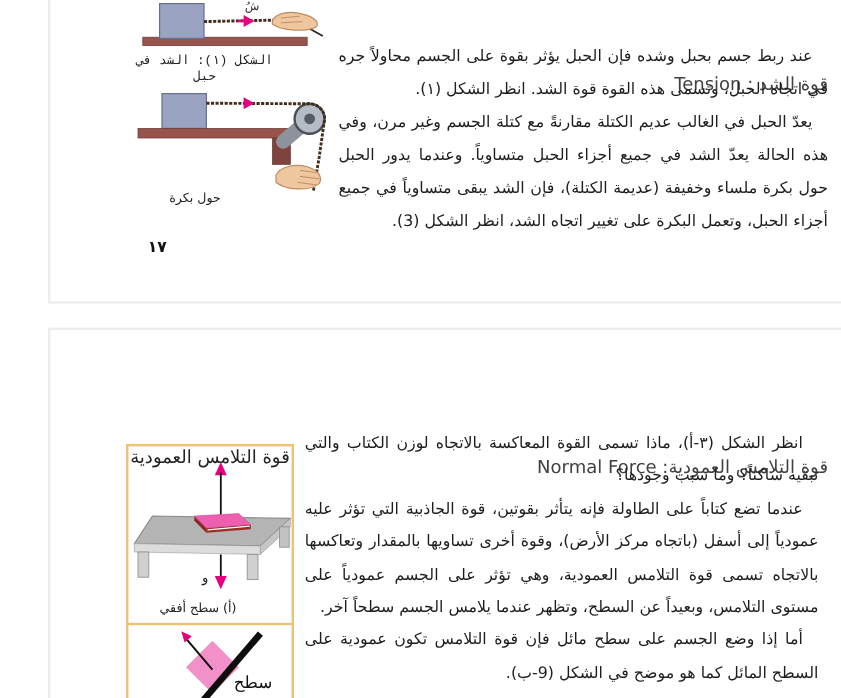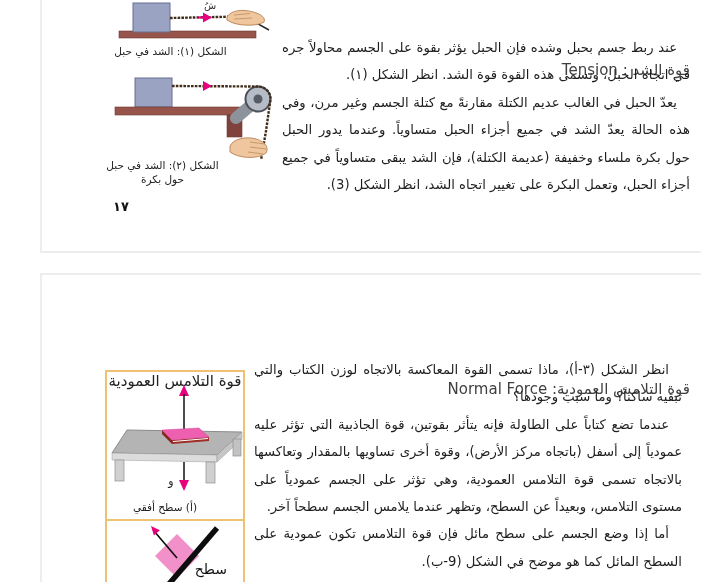--- a/index.html
+++ b/index.html
@@ -11,23 +11,23 @@
   #card1{left:40px;top:-10px;width:678px;height:263px;}
   #card2{left:40px;top:273px;width:678px;height:330px;}
   .heading{position:absolute;right:11px;direction:rtl;color:#404040;font-weight:normal;font-size:15px;white-space:nowrap;margin-top:48px;}
   #heading1{top:13px;}
   #heading2{top:332px;padding-left:10px;}
   .body-text{position:absolute;direction:rtl;text-align:justify;font-size:13.2px;line-height:27.4px;color:#1d1d1d;}
   #text1{top:34px;left:282px;right:11px;}
   #text2{top:356px;left:254px;right:19px;}
   .body-text p{margin:0;text-indent:13px;}
   .fig-caption{position:absolute;direction:rtl;text-align:center;font-size:10.5px;line-height:13.5px;color:#222;}
-  #fig1-caption{left:103px;top:45px;width:135px;}
+  #fig1-caption{left:103px;top:45px;width:135px;font-family:Liberation Mono, monospace;}
   #fig2-caption{left:95px;top:159px;width:135px;}
-  #page-number{position:absolute;left:103px;top:199px;width:36px;text-align:center;font-weight:bold;font-size:13px;color:#111;}
+  #page-number{position:absolute;left:103px;top:199px;width:36px;text-align:right;font-weight:bold;font-size:13px;color:#111;}
   #tension-symbol{position:absolute;left:200px;top:0px;width:20px;text-align:center;font-size:10px;color:#333;direction:rtl;}
   .figure{position:absolute;}
   #figure-box{position:absolute;left:105px;top:370px;width:140px;height:232px;border:2px solid #f0c173;box-sizing:border-box;background:#fff;}
   #figure-box-divider{position:absolute;left:105px;top:519px;width:140px;height:2px;background:#f0c173;}
   #normal-force-label{position:absolute;left:107px;top:372px;width:136px;text-align:center;direction:rtl;font-size:15px;color:#222;}
   #weight-label{position:absolute;left:163px;top:475px;width:16px;text-align:center;direction:rtl;font-size:11px;color:#222;}
   #panel-a-caption{left:107px;top:501px;width:116px;}
   #surface-label{position:absolute;left:183px;top:561px;width:44px;direction:rtl;font-size:14px;color:#111;}
 </style>
 </head>
@@ -68,21 +68,20 @@
     <circle cx="158" cy="23" r="12.5" fill="#b6bcc6" stroke="#4a4f58" stroke-width="2"></circle>
     <circle cx="158" cy="23" r="4.5" fill="#555c66"></circle>
     <path d="M72,10 L158,10.5 A12.5,12.5 0 0 1 170.5,23 L166,55 L161,84" fill="none" stroke="#402c18" stroke-width="2.4" stroke-dasharray="2.6 1.2"></path>
     <polygon points="103,5 112,10 103,15" fill="#e6007e"></polygon>
     <path d="M130,70 C133,63 146,60 156,63 C166,66 169,72 166,77 C157,84 138,82 130,76 Z" fill="#eec79e" stroke="#c08a5f" stroke-width="1"></path>
     <line x1="150" y1="66" x2="165" y2="68" stroke="#c08a5f" stroke-width="0.8"></line>
     <line x1="150" y1="71" x2="166" y2="73" stroke="#c08a5f" stroke-width="0.8"></line>
     <line x1="148" y1="76" x2="163" y2="78" stroke="#c08a5f" stroke-width="0.8"></line>
   </svg>
   <div class="fig-caption" id="fig2-caption">
-    <div>الشكل (٢): الشد في حبل</div>
     <div>حول بكرة</div>
   </div>
 
   <div id="page-number">١٧</div>
 
   <div class="heading" id="heading2">قوة التلامس العمودية: Normal Force</div>
 
   <div class="body-text" id="text2">
     <p>انظر الشكل (٣-أ)، ماذا تسمى القوة المعاكسة بالاتجاه لوزن الكتاب والتي تبقيه ساكناً؟ وما سبب وجودها؟</p>
     <p>عندما تضع كتاباً على الطاولة فإنه يتأثر بقوتين، قوة الجاذبية التي تؤثر عليه عمودياً إلى أسفل (باتجاه مركز الأرض)، وقوة أخرى تساويها بالمقدار وتعاكسها بالاتجاه تسمى قوة التلامس العمودية، وهي تؤثر على الجسم عمودياً على مستوى التلامس، وبعيداً عن السطح، وتظهر عندما يلامس الجسم سطحاً آخر.</p>

